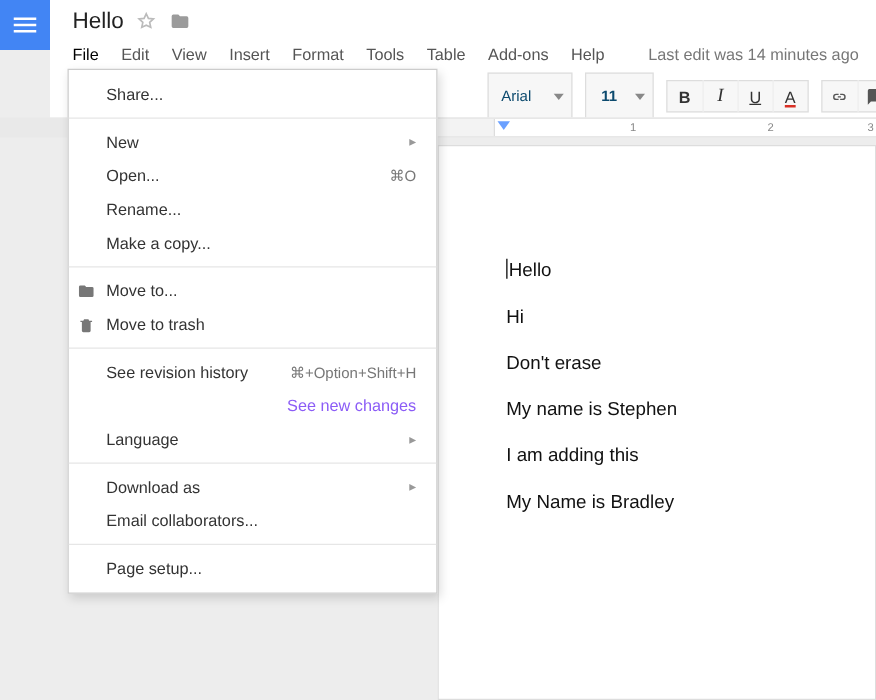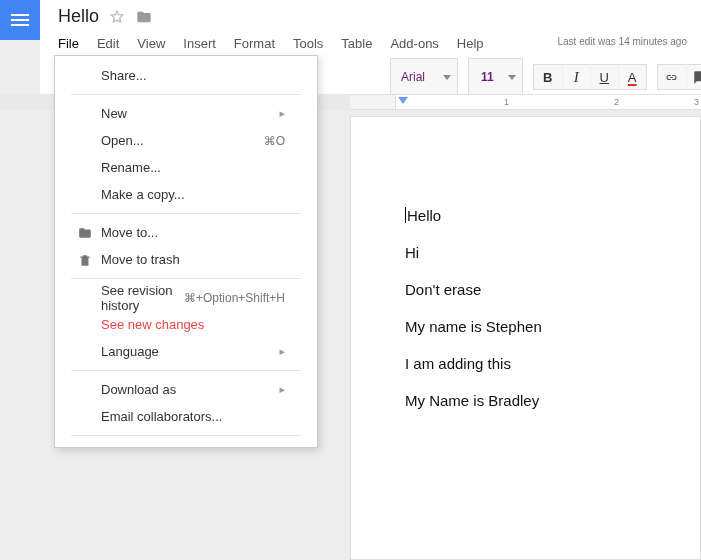--- a/index.html
+++ b/index.html
@@ -11,48 +11,48 @@
   .hamburger span:nth-child(1) { top: 0; } .hamburger span:nth-child(2) { top: 5px; } .hamburger span:nth-child(3) { top: 10px; }
 
   .header-white { position: absolute; left: 40px; top: 0; right: 0; height: 94px; background: #fff; }
   .title-row { position: absolute; left: 18px; top: 6px; display: flex; align-items: center; gap: 10px; }
   .doc-title { font-size: 18px; color: #222; }
   .star-icon svg, .folder-icon svg { display: block; }
 
   .menubar { position: absolute; left: 18px; top: 36px; display: flex; align-items: center; gap: 18px; font-size: 13px; color: #555; }
   .menubar .mi { cursor: pointer; }
   .menubar .mi.active { color: #000; }
-  .last-edit { position: absolute; right: 14px; top: 36px; font-size: 10px; color: #777; white-space: nowrap; padding-left: 16px; }
+  .last-edit { position: absolute; right: 14px; top: 36px; font-size: 13px; color: #777; white-space: nowrap; padding-left: 16px; }
 
   .toolbar { position: absolute; left: 350px; top: 62px; height: 30px; display: flex; align-items: center; gap: 0; }
   .tb-group { display: flex; align-items: center; border: 1px solid #ddd; height: 26px; background: #f7f7f7; }
   .tb-sep { width: 10px; }
-  .tb-drop { display: flex; align-items: center; height: 38px; border: 1px solid #ddd; background: #f7f7f7; padding: 0 6px 0 10px; gap: 18px; font-size: 12px; color: #701a75; }
+  .tb-drop { display: flex; align-items: center; height: 38px; border: 1px solid #ddd; background: #f7f7f7; padding: 0 6px 0 10px; gap: 18px; font-size: 12px; color: #0c4a6e; }
   .tb-drop .tri { width: 0; height: 0; border-left: 4px solid transparent; border-right: 4px solid transparent; border-top: 5px solid #888; }
   .tb-btn { width: 28px; height: 26px; display: flex; align-items: center; justify-content: center; font-size: 13px; color: #333; border-left: 1px solid #eee; }
   .tb-btn:first-child { border-left: none; }
   .tb-btn.bold { font-weight: bold; }
   .tb-btn.italic { font-style: italic; font-family: 'Times New Roman', serif; font-size: 15px; }
   .tb-btn.under { text-decoration: underline; }
   .tb-btn.color { text-decoration: underline; text-decoration-color: #d93025; text-decoration-thickness: 2px; text-underline-offset: 2px; }
 
   .ruler-strip { position: absolute; left: 350px; right: 0; top: 94px; height: 16px; background: #fff; border-top: 1px solid #e0e0e0; border-bottom: 1px solid #e0e0e0; font-size: 9px; color: #888; overflow: hidden; display: flex; align-items: center; }
   .ruler-strip .area { position: absolute; left: 0; top: 0; bottom: 0; width: 46px; background: #f3f3f3; border-right: 1px solid #ddd; }
   .ruler-strip .marker { position: absolute; left: 48px; top: 2px; width: 0; height: 0; border-left: 5px solid transparent; border-right: 5px solid transparent; border-top: 7px solid #6aa0ff; }
   .ruler-strip .n1 { position: absolute; left: 154px; } .ruler-strip .n2 { position: absolute; left: 264px; } .ruler-strip .n3 { position: absolute; left: 344px; }
 
   .gray-strip { position: absolute; left: 0; right: 0; top: 94px; height: 16px; background: #e9e9e9; }
 
   .page { position: absolute; left: 350px; top: 116px; right: 0; bottom: 0; background: #fff; border: 1px solid #ddd; padding: 90px 0 0 54px; font-size: 15px; color: #111; }
   .page .ln { margin-bottom: 20px; }
   .cursor { display: inline-block; width: 1px; height: 16px; background: #000; vertical-align: -2px; margin-right: 1px; }
 
-  .file-menu { position: absolute; left: 54px; top: 55px; width: 264px; background: #fff; border: 1px solid #ccc; box-shadow: 2px 3px 8px rgba(0,0,0,0.15); z-index: 40; padding: 6px 16px; }
+  .file-menu { position: absolute; left: 54px; top: 55px; width: 296px; background: #fff; border: 1px solid #ccc; box-shadow: 2px 3px 8px rgba(0,0,0,0.15); z-index: 40; padding: 6px 0; }
   .fm-item { display: flex; align-items: center; height: 27px; padding: 0 16px 0 30px; font-size: 13px; color: #333; position: relative; }
-  .fm-item.disabled { color: #ef4444; }
+  .fm-item.disabled { color: #8b5cf6; justify-content: flex-end; }
   .fm-item .short { margin-left: auto; font-size: 12px; color: #777; }
   .fm-item .sub { margin-left: auto; color: #999; font-size: 11px; }
   .fm-item .lic { position: absolute; left: 6px; top: 50%; transform: translateY(-50%); width: 16px; height: 16px; display: flex; align-items: center; justify-content: center; }
   .fm-sep { height: 1px; background: #e6e6e6; margin: 5px 0; }
 </style>
 </head>
 <body>
 
 <div class="blue-block">
   <div class="hamburger">
@@ -191,13 +191,16 @@
     </div>
   <div class="fm-sep"></div>
   <div class="fm-item">
       <span>Download as</span>
       <span class="sub">▸</span>
     </div>
   <div class="fm-item">
       <span>Email collaborators...</span>
     </div>
   <div class="fm-sep"></div>
+  <div class="fm-item">
+      <span>Page setup...</span>
+    </div>
 </div>
 
 </body></html>

